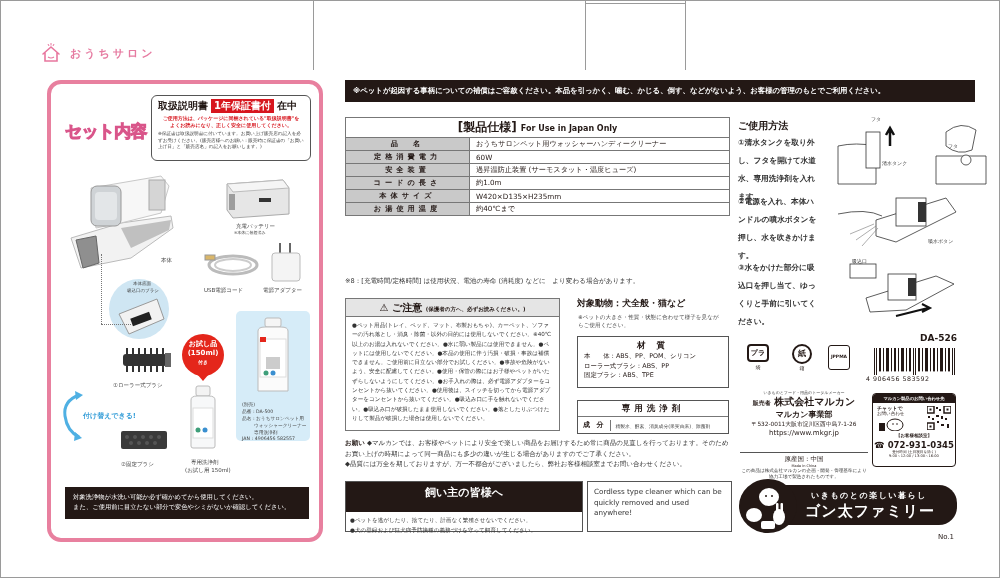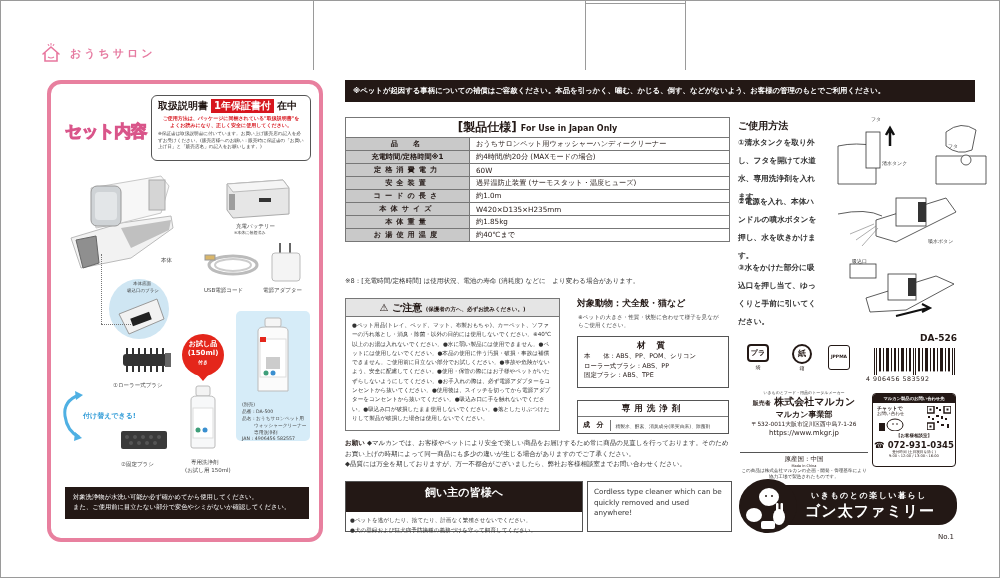--- a/index.html
+++ b/index.html
@@ -268,42 +268,34 @@
     <td colspan="2">
       <span>[製品仕様]</span>
       <span class="en">For Use in Japan Only</span>
     </td>
   </tr>
   <tr>
         <td class="k">品　名</td>
         <td>おうちサロンペット用ウォッシャーハンディークリーナー</td>
       </tr>
   <tr>
-        <td class="k" style="letter-spacing:0;">充電時間/定格時間※1</td>
-        <td>約4時間/約20分 (MAXモードの場合)</td>
-      </tr>
-  <tr>
         <td class="k">定格消費電力</td>
         <td>60W</td>
       </tr>
   <tr>
         <td class="k">安全装置</td>
         <td>過昇温防止装置 (サーモスタット・温度ヒューズ)</td>
       </tr>
   <tr>
         <td class="k">コードの長さ</td>
         <td>約1.0m</td>
       </tr>
   <tr>
         <td class="k">本体サイズ</td>
         <td>W420×D135×H235mm</td>
-      </tr>
-  <tr>
-        <td class="k">本体重量</td>
-        <td>約1.85kg</td>
       </tr>
   <tr>
         <td class="k">お湯使用温度</td>
         <td>約40℃まで</td>
       </tr>
 </tbody>
   </table>
 <div class="abs footnote">※8：[充電時間/定格時間] は使用状況、電池の寿命 (消耗度) などに　より変わる場合があります。</div>
 
 <div class="abs caution">

